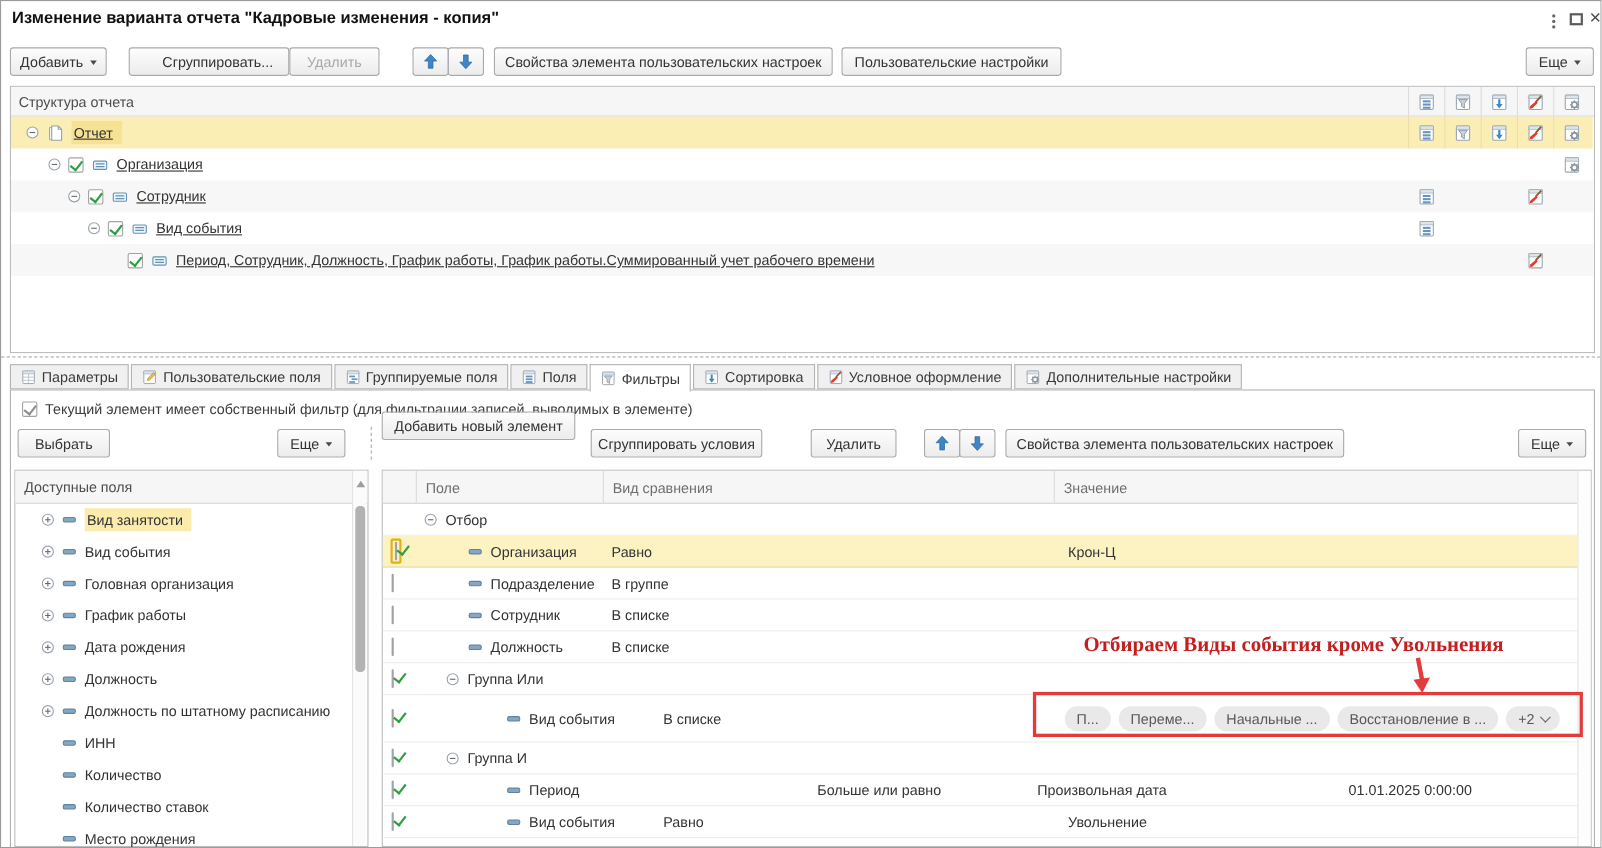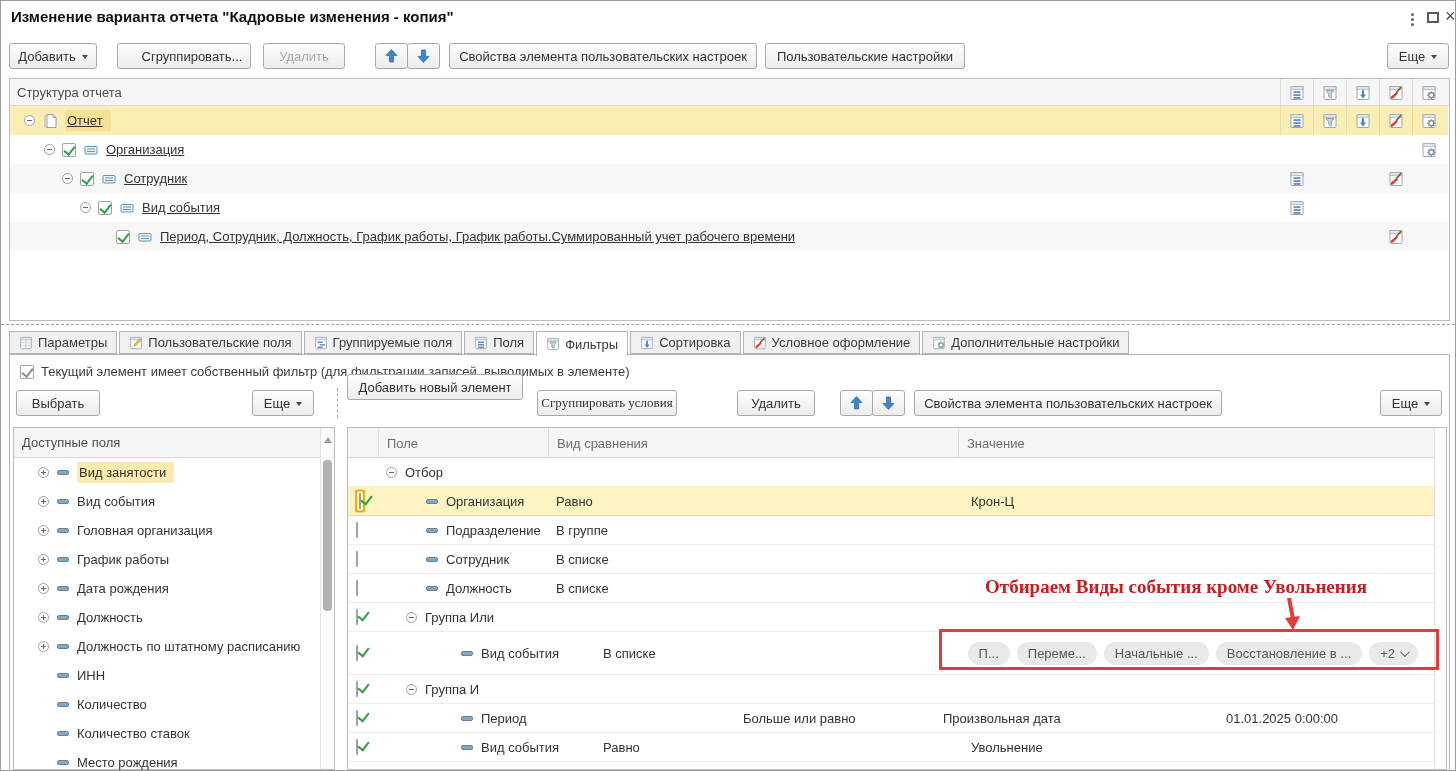--- a/index.html
+++ b/index.html
@@ -162,21 +162,21 @@
       <i></i>
       <i></i>
     </div>
   <div id="win-max"></div>
   <div id="win-close">×</div>
 
   <div class="btn" style="left:8px;top:42px;width:88px;">
     <span>Добавить</span>
       <span class="caret"></span>
   </div>
-  <div class="btn" style="left:116px;top:42px;width:134px;padding-left:28px;">
+  <div class="btn" style="left:116px;top:42px;width:146px;padding-left:28px;">
     <span>Сгруппировать...</span>
   </div>
   <div class="btn disabled" style="left:262px;top:42px;width:82px;">
     <span>Удалить</span>
   </div>
   <div class="btn" style="left:374px;top:42px;width:33px;padding:0;">
     <svg class="arrow-up">
         <use href="#i-up"></use>
       </svg>
   </div>
@@ -384,21 +384,21 @@
       <span>Выбрать</span>
     </div>
     <div class="btn" style="left:242px;top:35px;width:62px;">
       <span>Еще</span>
         <span class="caret"></span>
     </div>
     <div class="vline-dash" style="left:327px;top:33px;height:30px;"></div>
     <div class="btn" style="left:337px;top:19px;width:176px;">
       <span>Добавить новый элемент</span>
     </div>
-    <div class="btn" style="left:527px;top:35px;width:140px;font-family:Liberation Serif, serif;">
+    <div class="btn" style="left:527px;top:35px;width:156px;">
       <span>Сгруппировать условия</span>
     </div>
     <div class="btn" style="left:727px;top:35px;width:78px;">
       <span>Удалить</span>
     </div>
     <div class="btn" style="left:830px;top:35px;width:33px;padding:0;">
       <svg class="arrow-up">
           <use href="#i-up"></use>
         </svg>
     </div>

